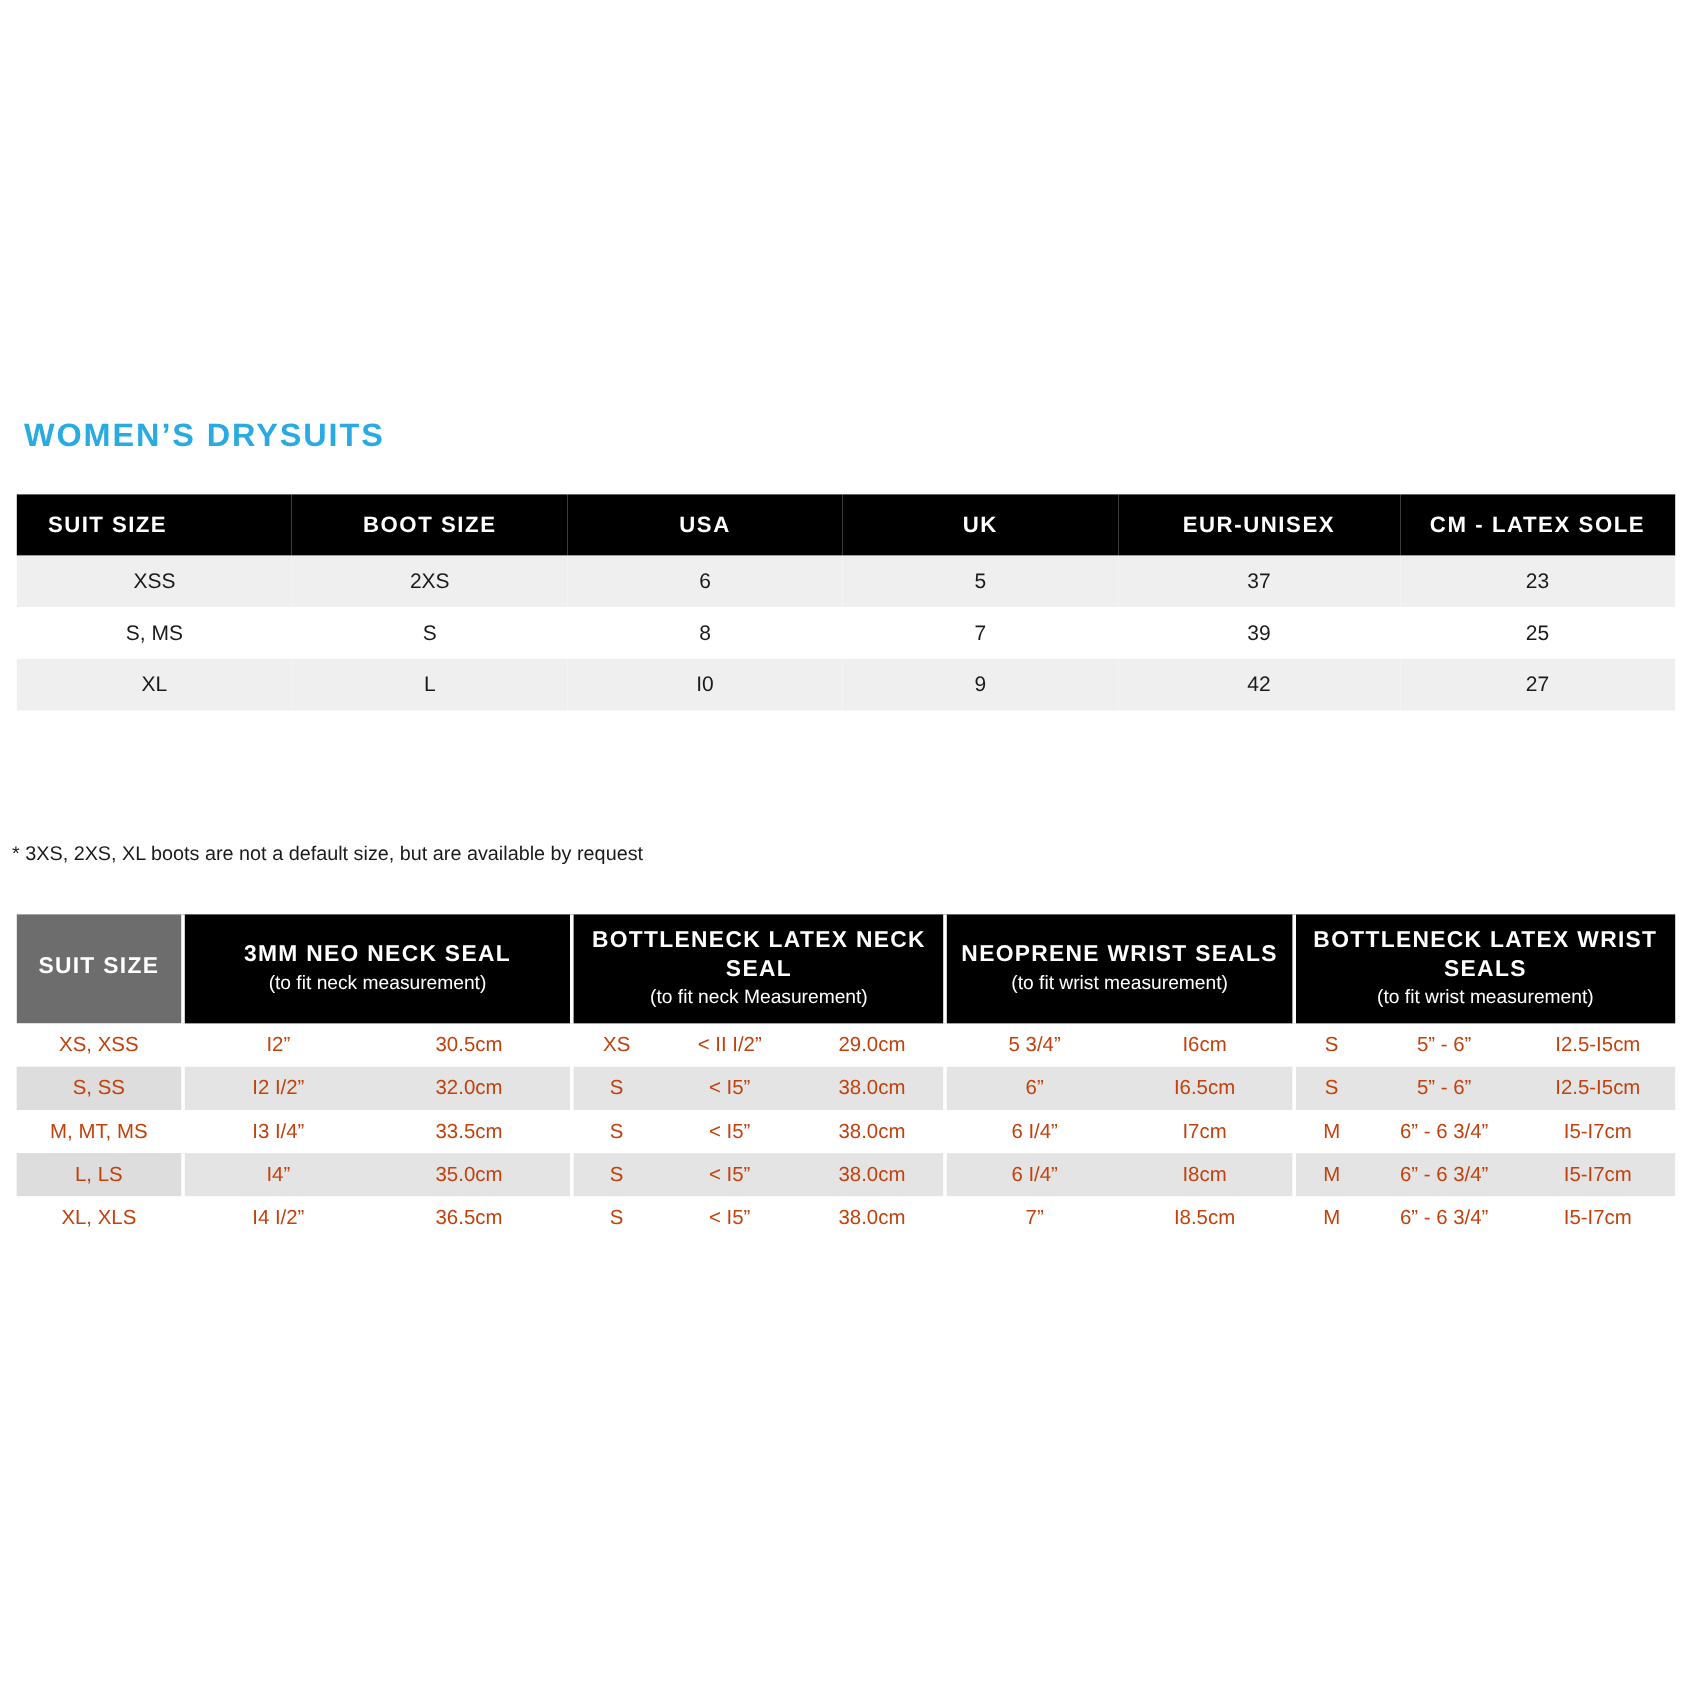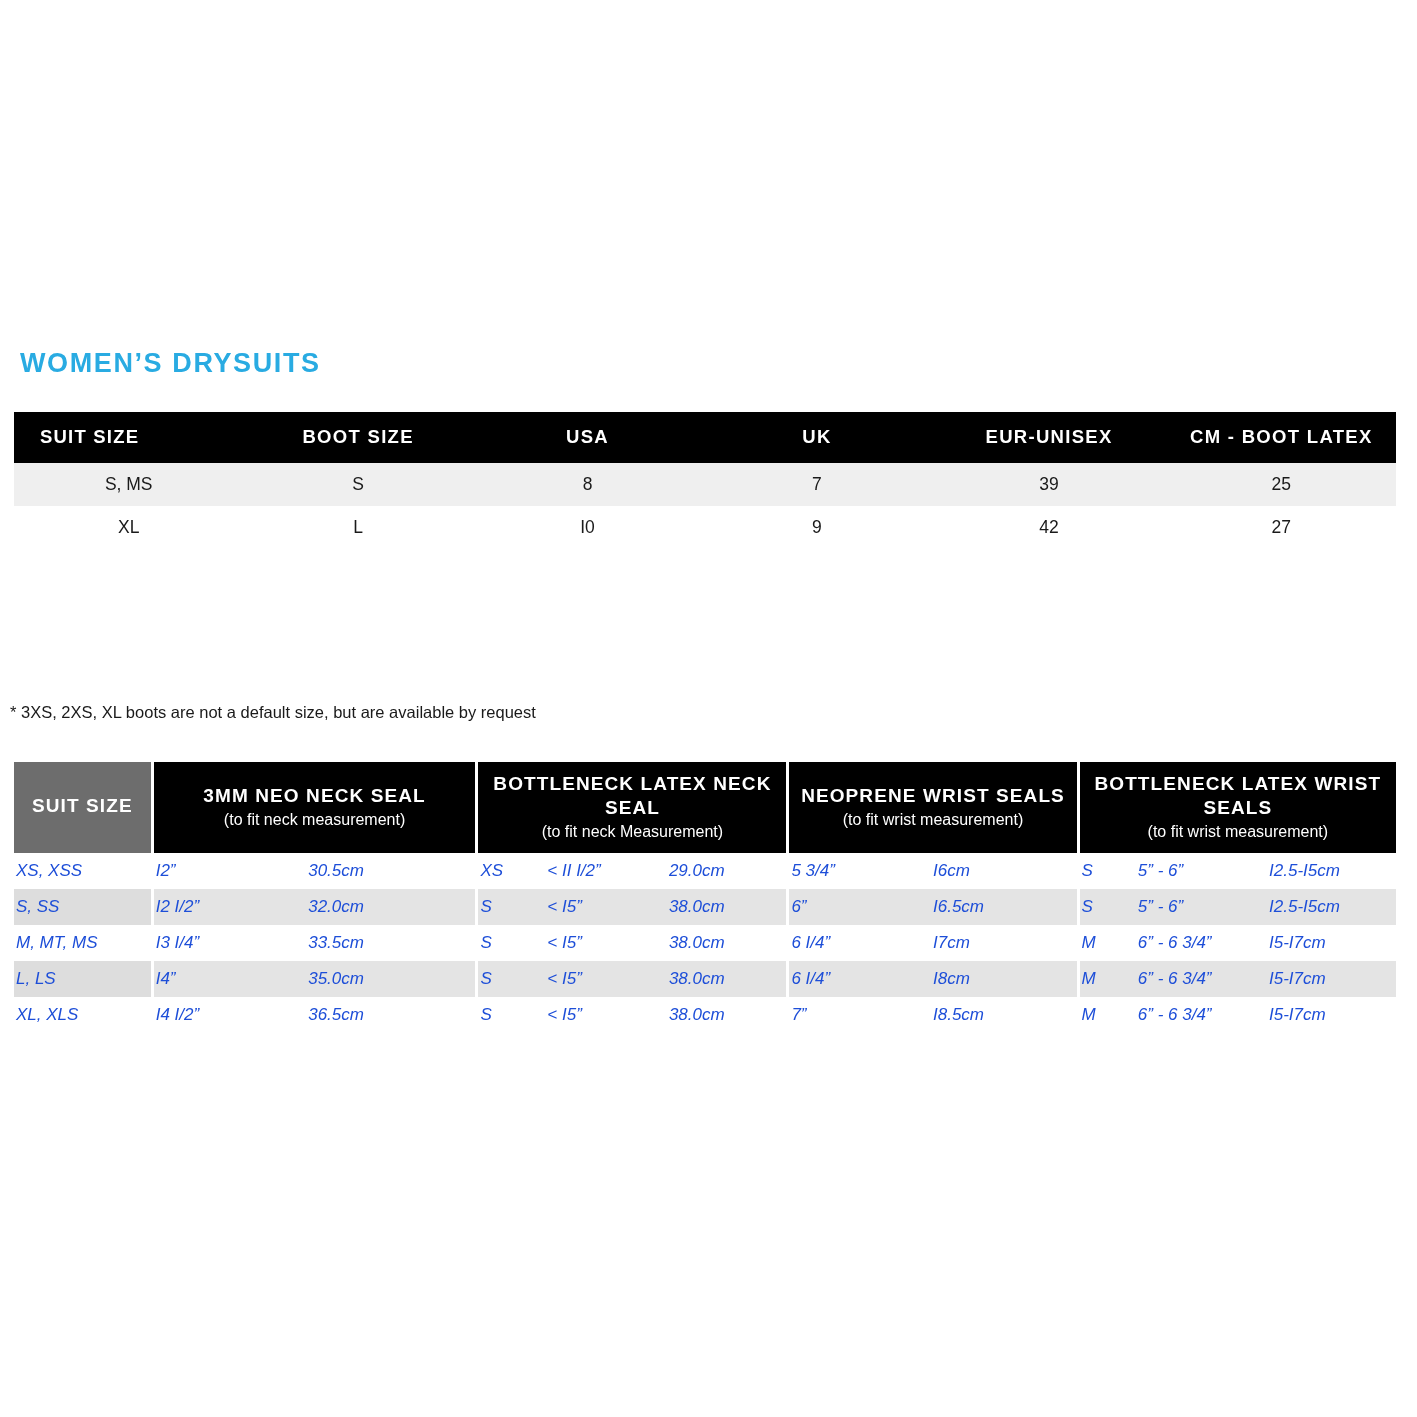--- a/index.html
+++ b/index.html
@@ -109,23 +109,23 @@
   .hdr-sub {
     display: block;
     font-size: 16px;
     font-weight: normal;
     letter-spacing: 0;
     margin-top: 3px;
   }
   .seal-table tbody td {
     font-size: 17px;
     padding: 8px 2px;
-    color: #1d4ed8;
+    color: #c2410c;
+    text-align: center;
     border-right: 3px solid #ffffff;
-    font-style: italic;
   }
   .seal-table tbody td:last-child { border-right: none; }
   .seal-table tbody tr:nth-child(odd) { background: #ffffff; }
   .seal-table tbody tr:nth-child(even) { background: #e4e4e4; }
   .seal-table tbody td.sz {
     background: #ffffff;
   }
   .seal-table tbody tr:nth-child(even) td.sz {
     background: #dddddd;
   }
@@ -152,24 +152,32 @@
       <col style="width:17.0%">
       <col style="width:16.6%">
     </colgroup>
     <thead>
       <tr>
         <th class="first">SUIT SIZE</th>
         <th>BOOT SIZE</th>
         <th>USA</th>
         <th>UK</th>
         <th>EUR-UNISEX</th>
-        <th>CM - BOOT LATEX</th>
+        <th>CM - LATEX SOLE</th>
       </tr>
     </thead>
     <tbody>
+      <tr>
+        <td>XSS</td>
+        <td>2XS</td>
+        <td>6</td>
+        <td>5</td>
+        <td>37</td>
+        <td>23</td>
+      </tr>
       <tr>
         <td>S, MS</td>
         <td>S</td>
         <td>8</td>
         <td>7</td>
         <td>39</td>
         <td>25</td>
       </tr>
       <tr>
         <td>XL</td>

